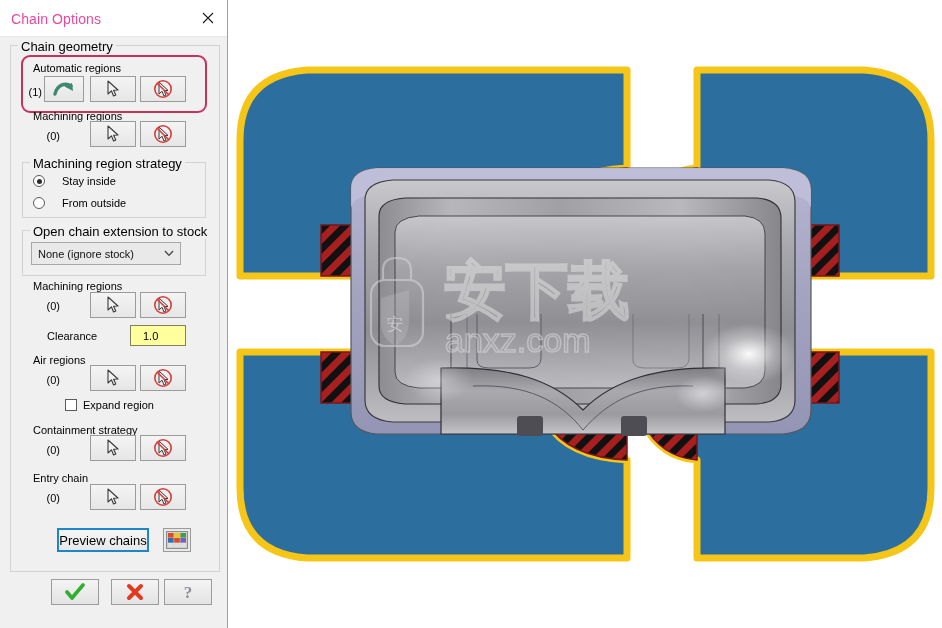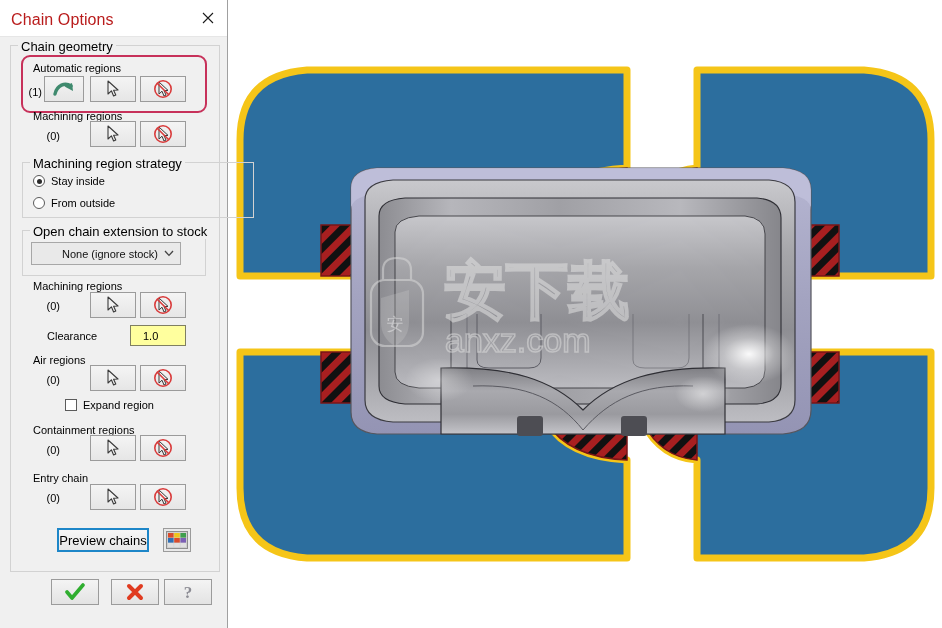--- a/index.html
+++ b/index.html
@@ -21,21 +21,21 @@
     position:absolute;left:0;top:0;width:228px;height:628px;
     background:#f0f0f0;
     border-right:1px solid #a0a0a0;
     box-sizing:border-box;
   }
   #titlebar{
     position:relative;height:36px;background:#ffffff;
     border-bottom:1px solid #e6e6e6;
   }
   #title-text{
-    position:absolute;left:11px;top:11px;font-size:16px;color:#b91c1c;
+    position:absolute;left:11px;top:11px;font-size:14px;color:#ec4899;
     letter-spacing:.1px;
   }
   #close-btn{
     position:absolute;right:4px;top:4px;width:30px;height:28px;
     display:flex;align-items:center;justify-content:center;
     cursor:pointer;
   }
   #close-btn svg{display:block;}
 
   .dlgbody{position:absolute;left:0;top:36px;right:0;bottom:0;}
@@ -74,36 +74,36 @@
   .radio{position:absolute;display:flex;align-items:center;cursor:pointer;}
   .radio .dot{
     width:12px;height:12px;border-radius:50%;
     border:1px solid #5b5b5b;background:#fff;box-sizing:border-box;
     position:relative;flex:0 0 auto;
   }
   .radio.on .dot:after{
     content:"";position:absolute;left:2.5px;top:2.5px;width:5px;height:5px;
     border-radius:50%;background:#2b2b2b;
   }
-  .radio .rlbl{margin-left:6px;font-size:11px;}
+  .radio .rlbl{margin-left:17px;font-size:11px;}
 
   
   .check{position:absolute;display:flex;align-items:center;cursor:pointer;padding-left:21px;}
   .check .box{
     width:12px;height:12px;border:1px solid #5b5b5b;background:#fff;
     box-sizing:border-box;flex:0 0 auto;
   }
   .check .clbl{margin-left:6px;font-size:11px;}
 
   
   .combo{
     position:absolute;height:23px;background:#e9e9e9;border:1px solid #a7a7a7;
     box-sizing:border-box;display:flex;align-items:center;cursor:pointer;
   }
-  .combo .ctext{flex:1;padding-left:6px;font-size:11px;color:#111;text-align:right;}
+  .combo .ctext{flex:1;padding-left:6px;font-size:11px;color:#111;}
   .combo .carrow{width:22px;display:flex;align-items:center;justify-content:center;}
 
   
   .tfield{
     position:absolute;height:21px;background:#ffff9e;border:1px solid #7f7f62;
     box-sizing:border-box;display:flex;align-items:center;
     font-size:11px;padding-left:12px;color:#000;cursor:text;
   }
 
   
@@ -351,21 +351,21 @@
         </svg>
       </div>
       <div class="ibtn" style="left:140px;top:85px;">
         <svg width="22" height="20" viewBox="0 0 22 20">
           <path d="M7,3 L7,15 L10,12.2 L12,17 L14,16 L12,11.6 L16,11.4 Z" fill="#f2f2f2" stroke="#3a3a3a" stroke-width="1" stroke-linejoin="round"></path>
           <circle cx="11" cy="10" r="8.2" fill="none" stroke="#d93b3b" stroke-width="1.6"></circle>
           <line x1="5.2" y1="4.2" x2="16.8" y2="15.8" stroke="#d93b3b" stroke-width="1.6"></line>
         </svg>
       </div>
 
-      <div class="group" style="left:22px;top:126px;width:182px;height:54px;padding-left:48px;">
+      <div class="group" style="left:22px;top:126px;width:182px;height:54px;">
         <span class="glabel">Machining region strategy</span>
       </div>
       <div class="radio on" style="left:33px;top:139px;">
         <span class="dot"></span>
         <span class="rlbl">Stay inside</span>
       </div>
       <div class="radio" style="left:33px;top:161px;justify-content:space-between;">
         <span class="dot"></span>
         <span class="rlbl">From outside</span>
       </div>
@@ -413,21 +413,21 @@
           <circle cx="11" cy="10" r="8.2" fill="none" stroke="#d93b3b" stroke-width="1.6"></circle>
           <line x1="5.2" y1="4.2" x2="16.8" y2="15.8" stroke="#d93b3b" stroke-width="1.6"></line>
         </svg>
       </div>
 
       <div class="check" style="left:44px;top:363px;">
         <span class="box"></span>
         <span class="clbl">Expand region</span>
       </div>
 
-      <div class="lbl" style="left:33px;top:388px;">Containment regions</div>
+      <div class="lbl" style="left:33px;top:388px;">Containment strategy</div>
       <div class="cnt" style="left:34px;top:408px;">(0)</div>
       <div class="ibtn" style="left:90px;top:399px;">
         <svg width="14" height="18" viewBox="0 0 14 18">
           <path d="M2,1 L2,14 L5.4,10.8 L7.6,16 L9.8,15 L7.6,10.2 L12,10 Z" fill="#f2f2f2" stroke="#3a3a3a" stroke-width="1.1" stroke-linejoin="round"></path>
         </svg>
       </div>
       <div class="ibtn" style="left:140px;top:399px;">
         <svg width="22" height="20" viewBox="0 0 22 20">
           <path d="M7,3 L7,15 L10,12.2 L12,17 L14,16 L12,11.6 L16,11.4 Z" fill="#f2f2f2" stroke="#3a3a3a" stroke-width="1" stroke-linejoin="round"></path>
           <circle cx="11" cy="10" r="8.2" fill="none" stroke="#d93b3b" stroke-width="1.6"></circle>

